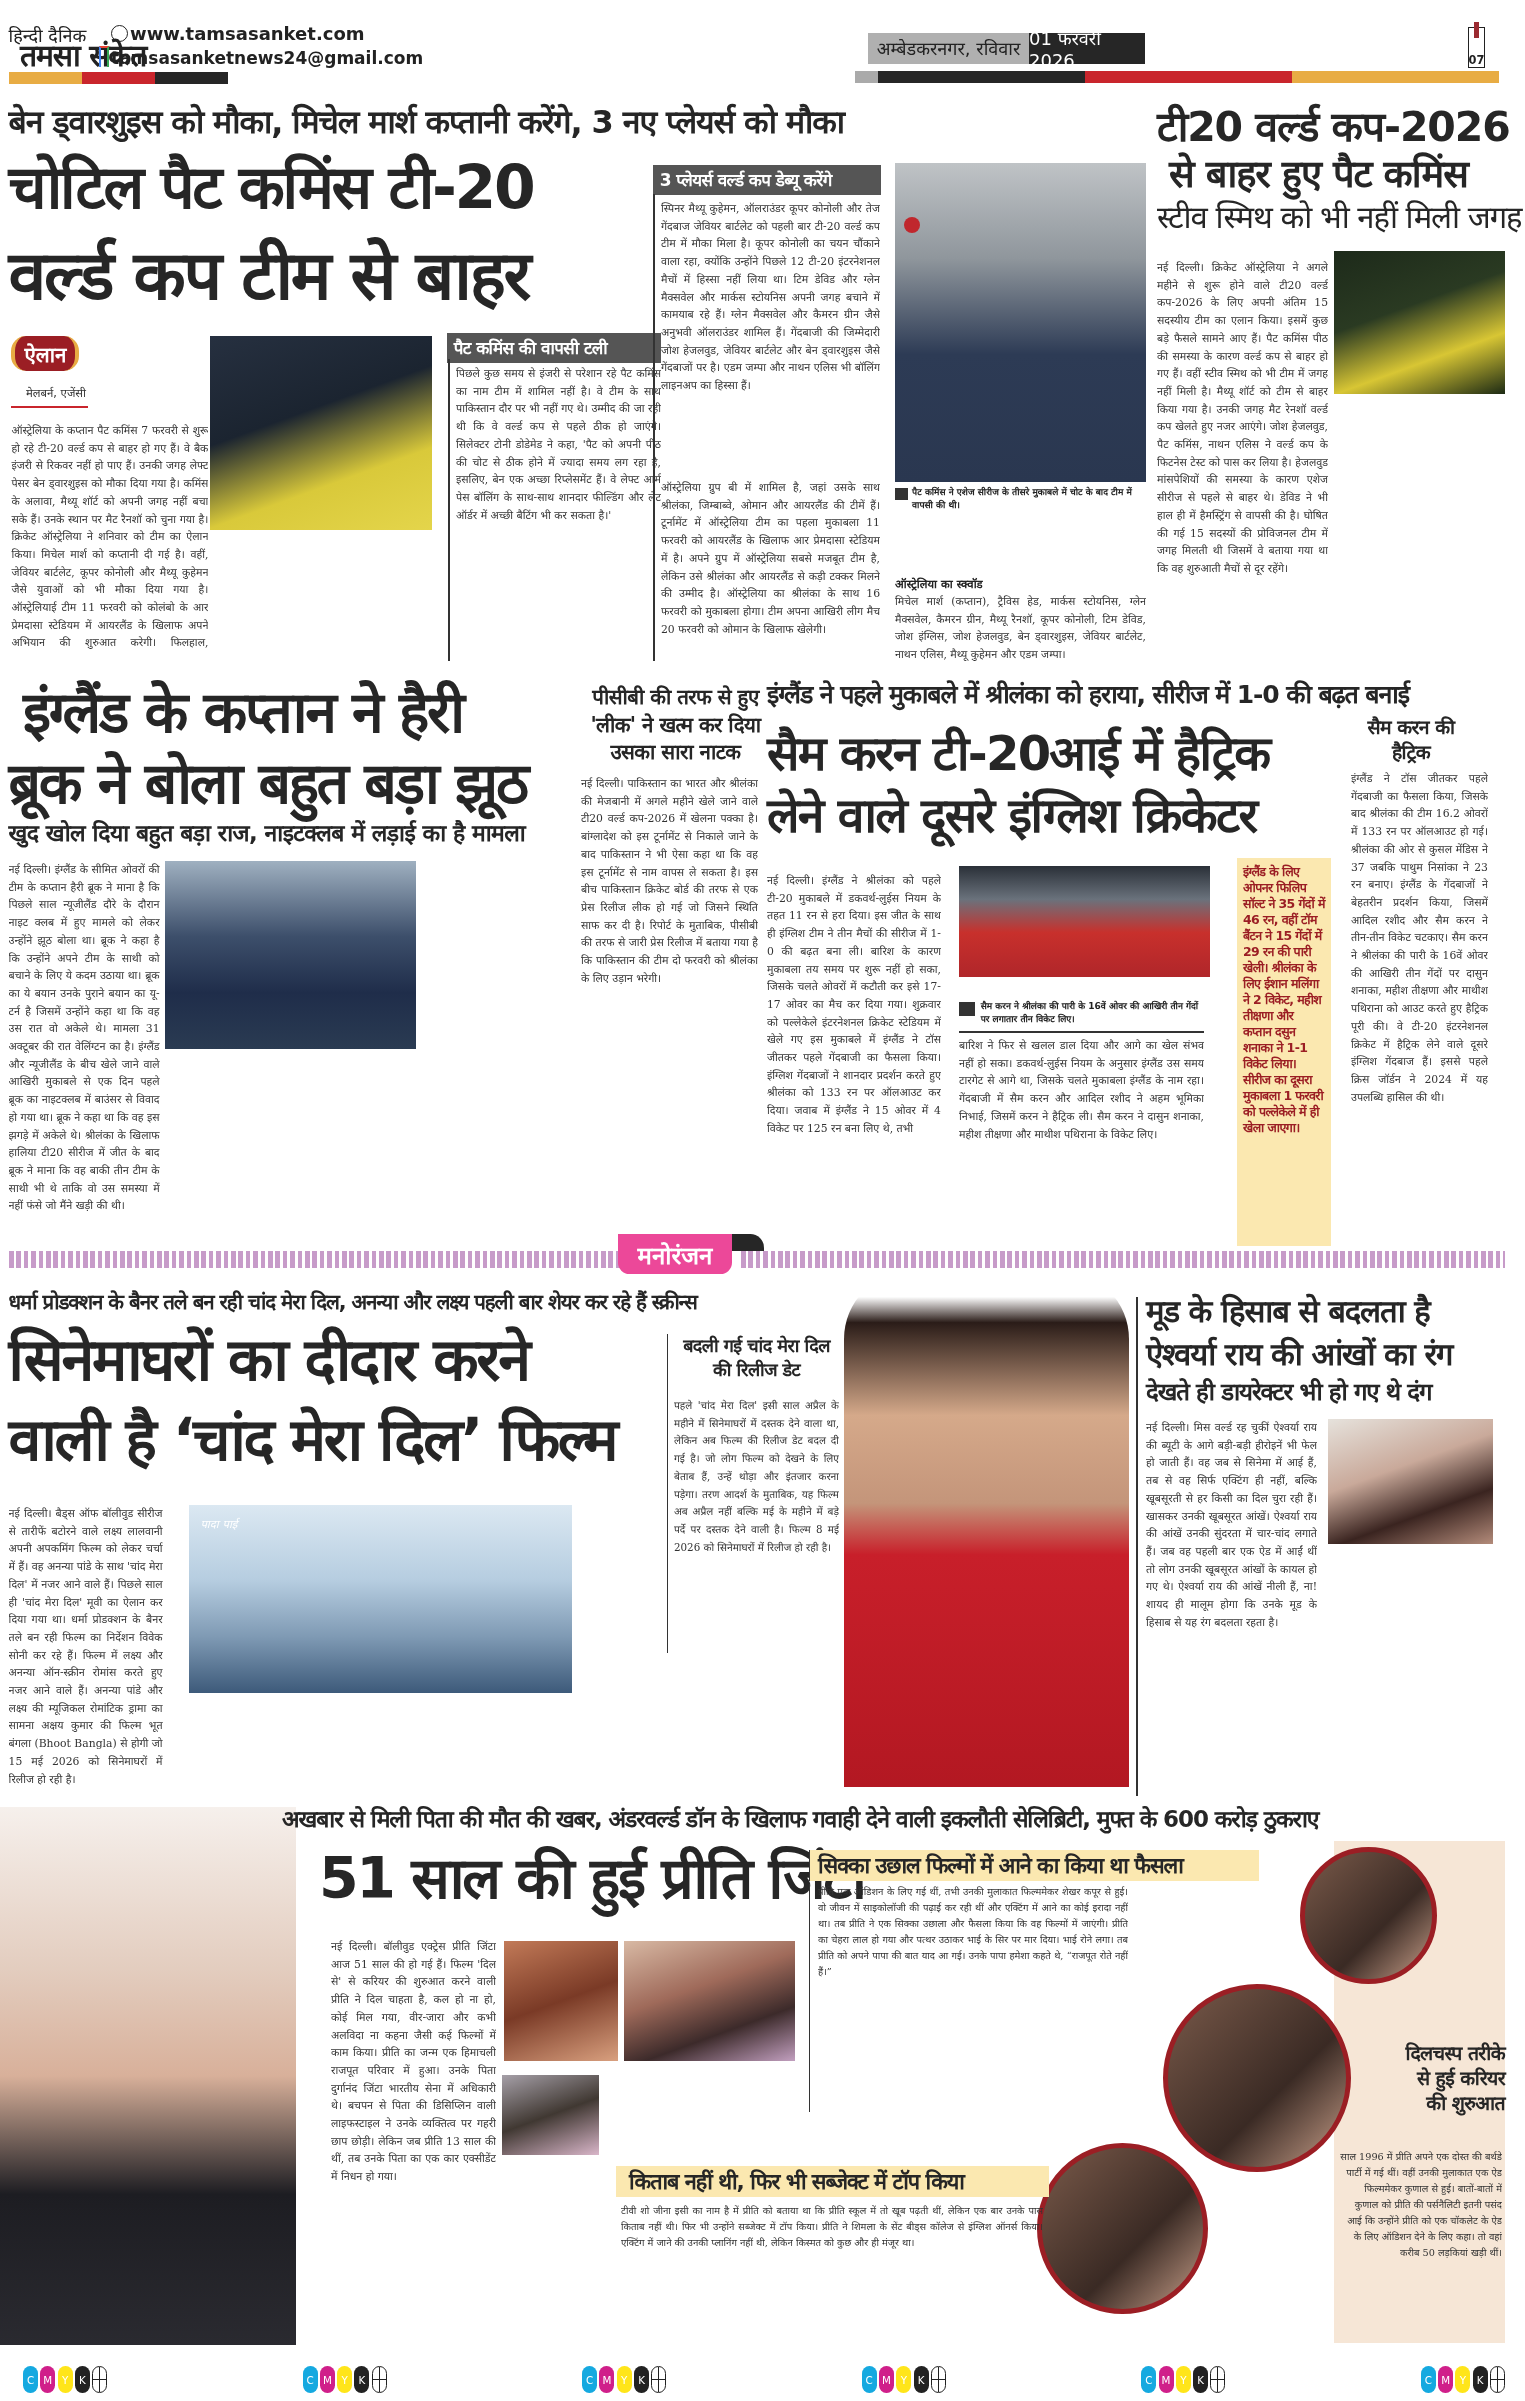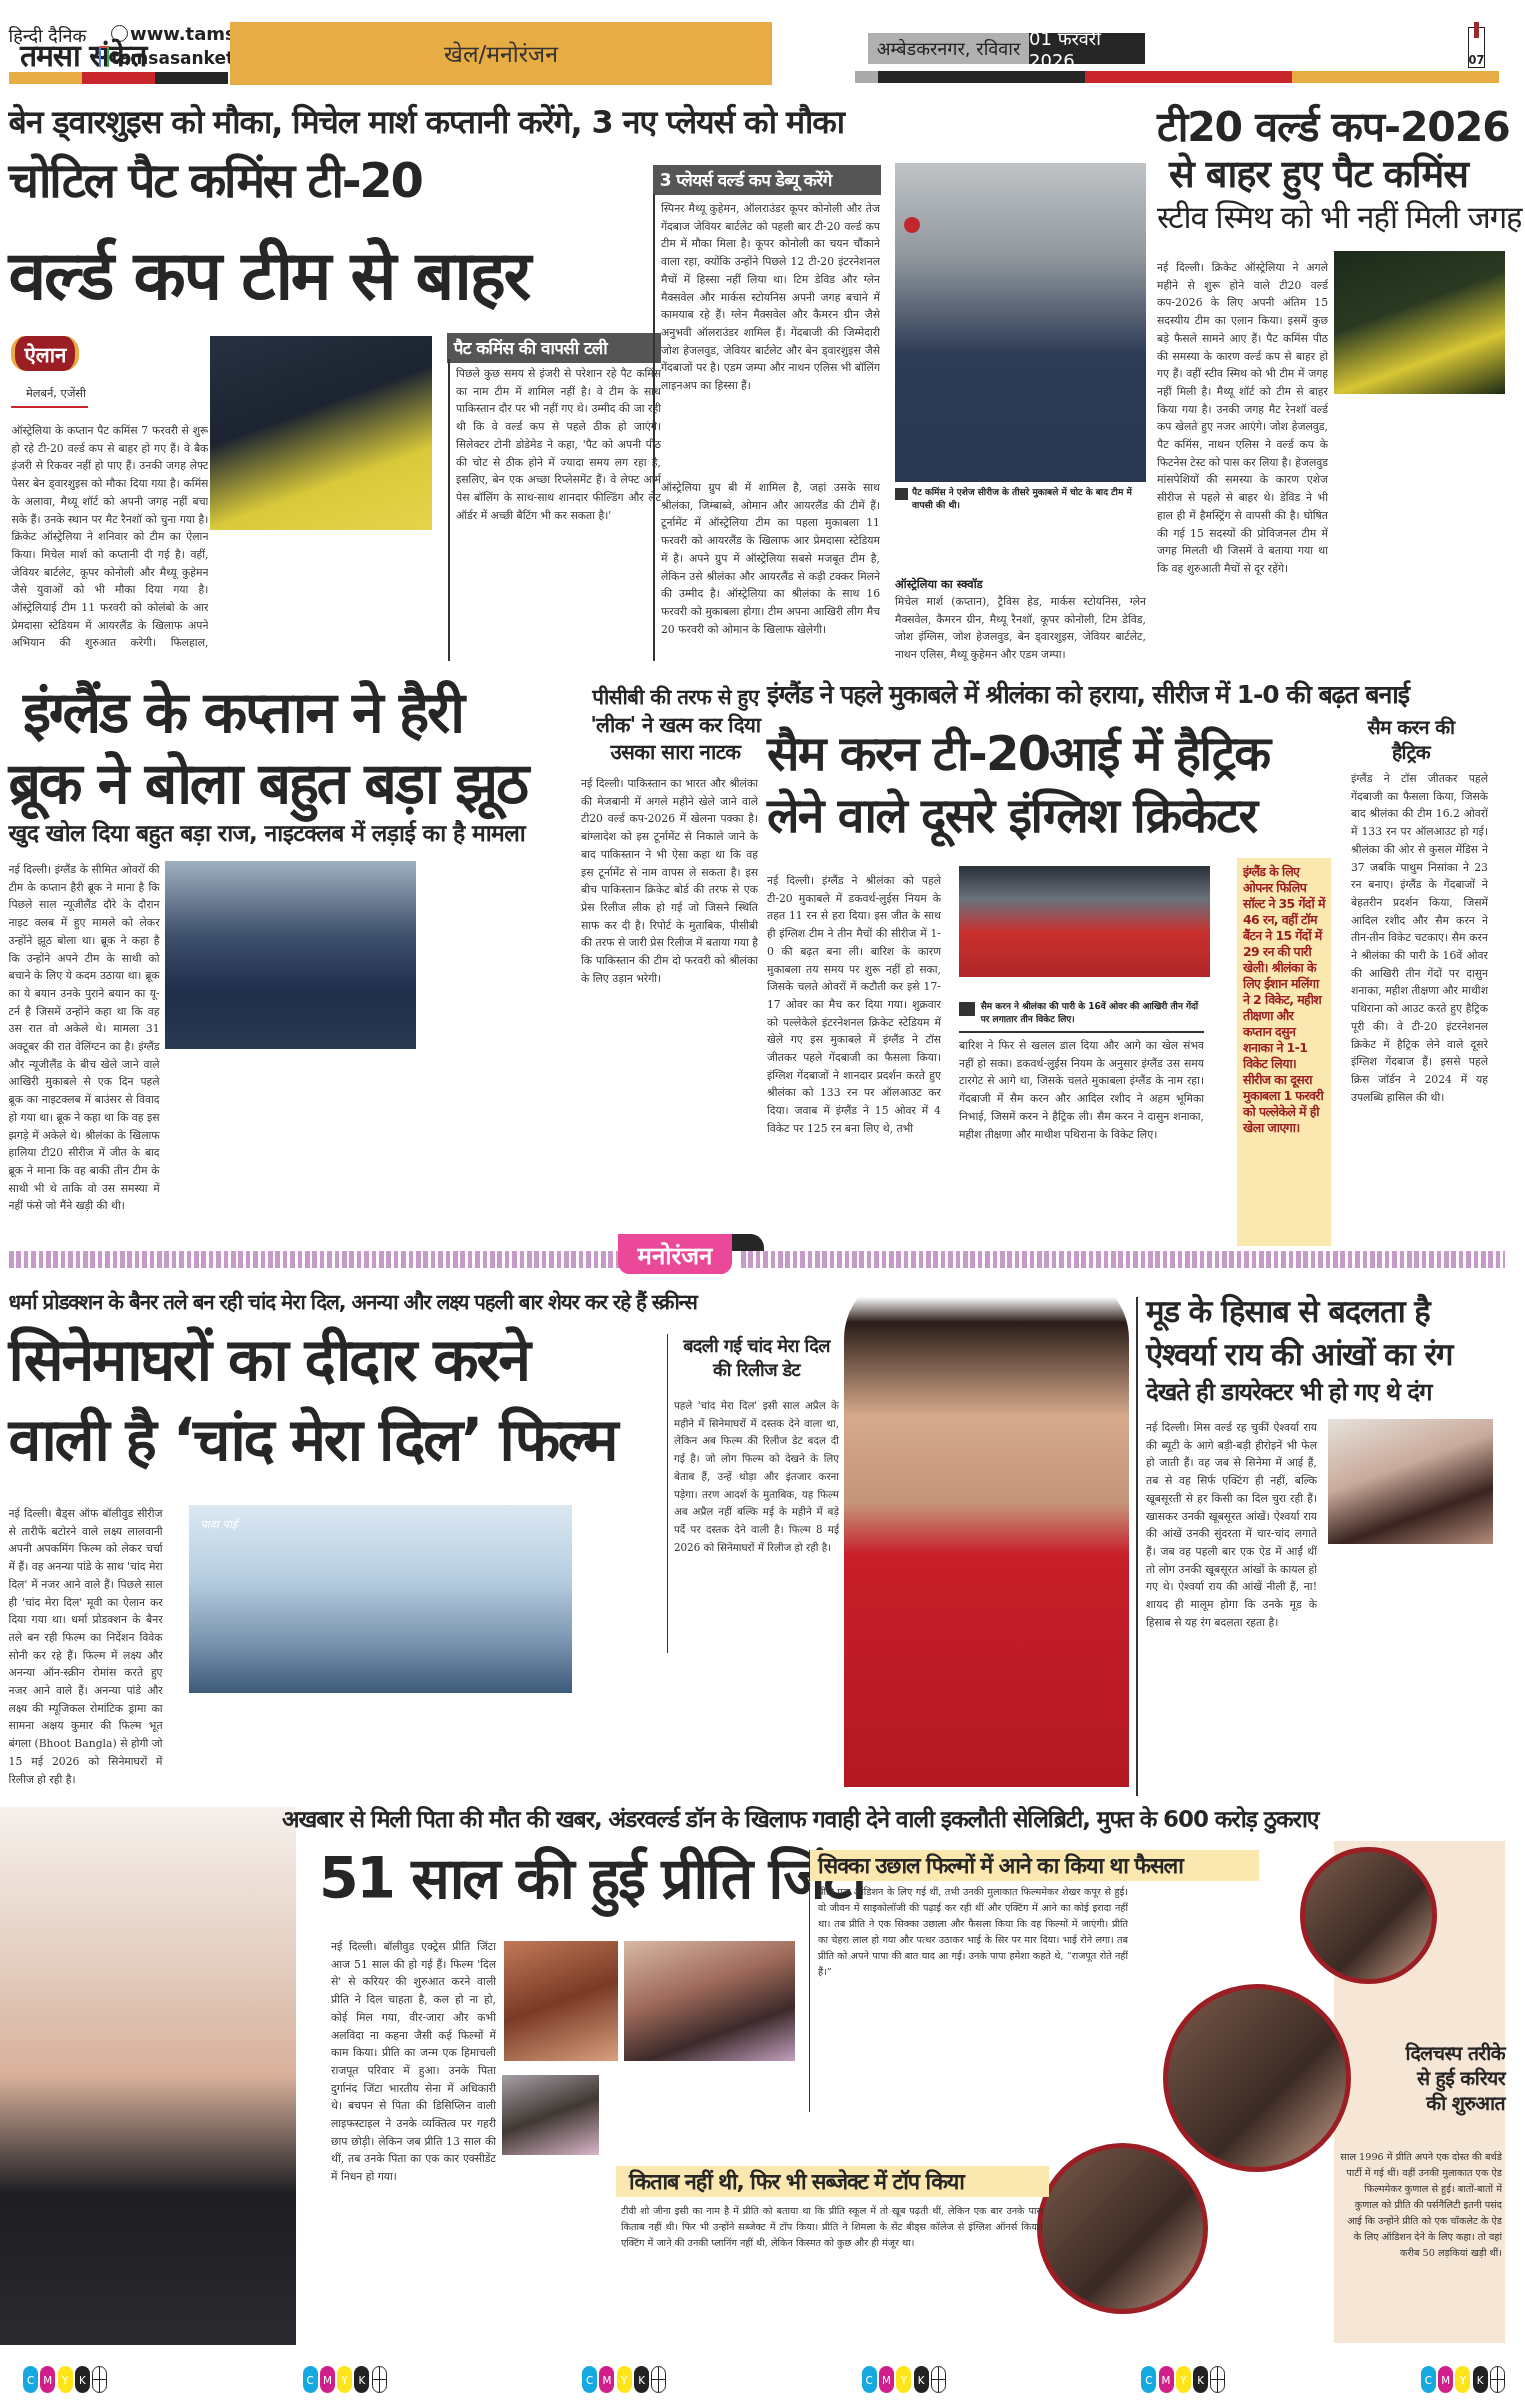--- a/index.html
+++ b/index.html
@@ -24,39 +24,36 @@
   <div class="abs hl" style="left:20px;top:39px;font-size:30px;color:#222">तमसा संकेत</div>
   <div class="abs" style="left:99px;top:46px;width:10.3px;height:20.5px;border-left:2.9px solid #4285f4;border-right:2.9px solid #34a853;border-top:2.9px solid #ea4335"></div>
   <div class="abs" style="left:111px;top:24.5px;width:17px;height:17px;border:1.7px solid #222;border-radius:50%"></div>
   <div class="abs" style="left:130px;top:23px;font-size:18px;font-weight:bold;color:#222">www.tamsasanket.com</div>
   <div class="abs" style="left:111px;top:48px;font-size:17px;font-weight:bold;color:#222">tamsasanketnews24@gmail.com</div>
   <div class="abs" style="left:8.6px;top:72px;width:219px;height:12px;display:flex">
     <div style="flex:1;background:#e8ac44"></div>
       <div style="flex:1;background:#c9252c"></div>
       <div style="flex:1;background:#262626"></div>
   </div>
-  <div class="abs" style="left:230px;top:21.7px;width:542px;height:63px;background:#e8ac44;display:flex;align-items:center;justify-content:center">
-    <span style="font-size:23px;color:#333">खेल/मनोरंजन</span>
-  </div>
   <div class="abs" style="left:868px;top:32.5px;width:161px;height:31px;background:#b0b0b0;font-size:18px;color:#222;display:flex;align-items:center;justify-content:center">अम्बेडकरनगर, रविवार</div>
   <div class="abs" style="left:1029px;top:32.5px;width:116px;height:31px;background:#262626;color:#fff;font-size:18px;display:flex;align-items:center;justify-content:center">01 फरवरी 2026</div>
   <div class="abs" style="left:855px;top:71px;width:644px;height:12px;display:flex">
     <div style="width:23px;background:#aaa"></div>
       <div style="flex:1;background:#262626"></div>
       <div style="flex:1;background:#c9252c"></div>
       <div style="flex:1;background:#e8ac44"></div>
   </div>
   <div class="abs" style="left:1468px;top:27px;width:17px;height:41px;border:1.1px solid #222;display:flex;align-items:flex-end;justify-content:center">
     <span class="abs" style="left:4.6px;top:-5.7px;width:5.7px;height:16px;background:#9b2a30"></span>
     <span style="font-size:11.4px;font-weight:bold">07</span>
   </div>
 </div>
 
 <div class="abs hl" style="left:8.6px;top:105px;font-size:32px;width:1140px;white-space:nowrap">बेन ड्वारशुइस को मौका, मिचेल मार्श कप्तानी करेंगे, 3 नए प्लेयर्स को मौका</div>
-<div class="abs hl" style="left:8.6px;top:154px;font-size:48px;letter-spacing:-2.3px">चोटिल पैट कमिंस टी-20</div>
+<div class="abs hl" style="left:8.6px;top:154px;font-size:60px;letter-spacing:-2.3px">चोटिल पैट कमिंस टी-20</div>
 <div class="abs hl" style="left:8.6px;top:239px;font-size:68px;letter-spacing:-2.3px">वर्ल्ड कप टीम से बाहर</div>
 
 <div class="abs" style="left:11.4px;top:336px;width:68px;height:35px;background:#9b1e24;border-left:4.6px solid #e8ac44;border-right:4.6px solid #e8ac44;border-radius:15px;display:flex;align-items:center;justify-content:center">
   <span style="color:#fff;font-size:20.5px;font-weight:bold">ऐलान</span>
 </div>
 <div class="abs" style="left:26px;top:385px;font-size:11.4px;color:#333">मेलबर्न, एजेंसी</div>
 <div class="abs" style="left:11.4px;top:406px;width:77px;height:2.3px;background:#c9252c"></div>
 <div class="abs body-text" style="left:11.4px;top:422px;width:197px;height:239px;column-count:1">ऑस्ट्रेलिया के कप्तान पैट कमिंस 7 फरवरी से शुरू हो रहे टी-20 वर्ल्ड कप से बाहर हो गए हैं। वे बैक इंजरी से रिकवर नहीं हो पाए हैं। उनकी जगह लेफ्ट पेसर बेन ड्वारशुइस को मौका दिया गया है। कमिंस के अलावा, मैथ्यू शॉर्ट को अपनी जगह नहीं बचा सके हैं। उनके स्थान पर मैट रैनशॉ को चुना गया है। क्रिकेट ऑस्ट्रेलिया ने शनिवार को टीम का ऐलान किया। मिचेल मार्श को कप्तानी दी गई है। वहीं, जेवियर बार्टलेट, कूपर कोनोली और मैथ्यू कुहेमन जैसे युवाओं को भी मौका दिया गया है। ऑस्ट्रेलियाई टीम 11 फरवरी को कोलंबो के आर प्रेमदासा स्टेडियम में आयरलैंड के खिलाफ अपने अभियान की शुरुआत करेगी। फिलहाल, ऑस्ट्रेलियाई टीम पाकिस्तान के खिलाफ 3 टी-20 मैचों की सीरीज खेल रही है। टीम को पहले मैच में 22 रन की पराजय झेलनी पड़ी। सीरीज का दूसरा मुकाबला आज शाम 4:30 बजे से लाहौर में खेला जाएगा।</div>
 <div class="abs photo" style="left:210px;top:336px;width:222px;height:194px;background:linear-gradient(160deg,#263040,#1b2430 40%,#d9c93a 70%,#e4d54b)"></div>
 <div class="abs body-text" style="left:210px;top:536px;width:222px;height:125px"></div>

